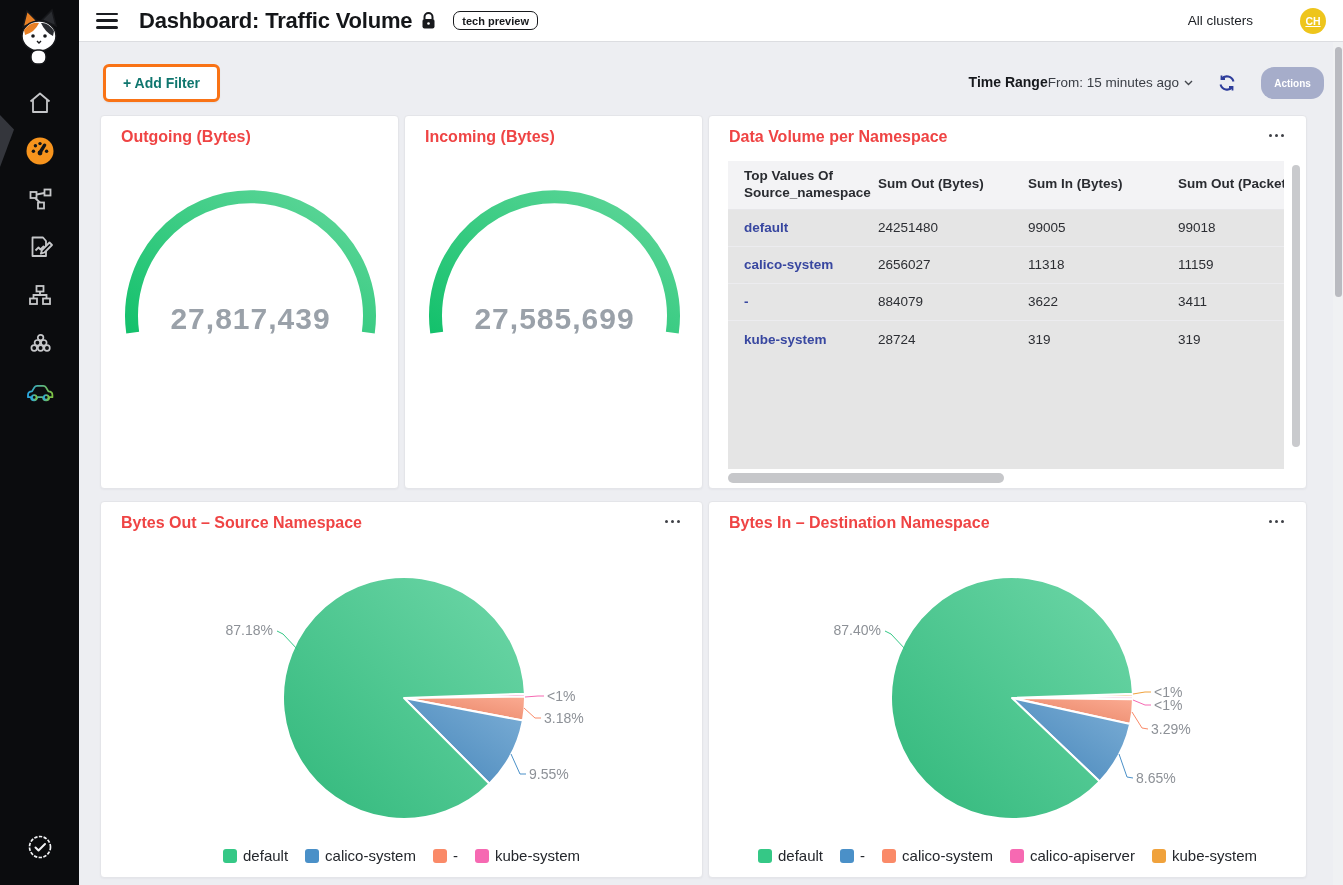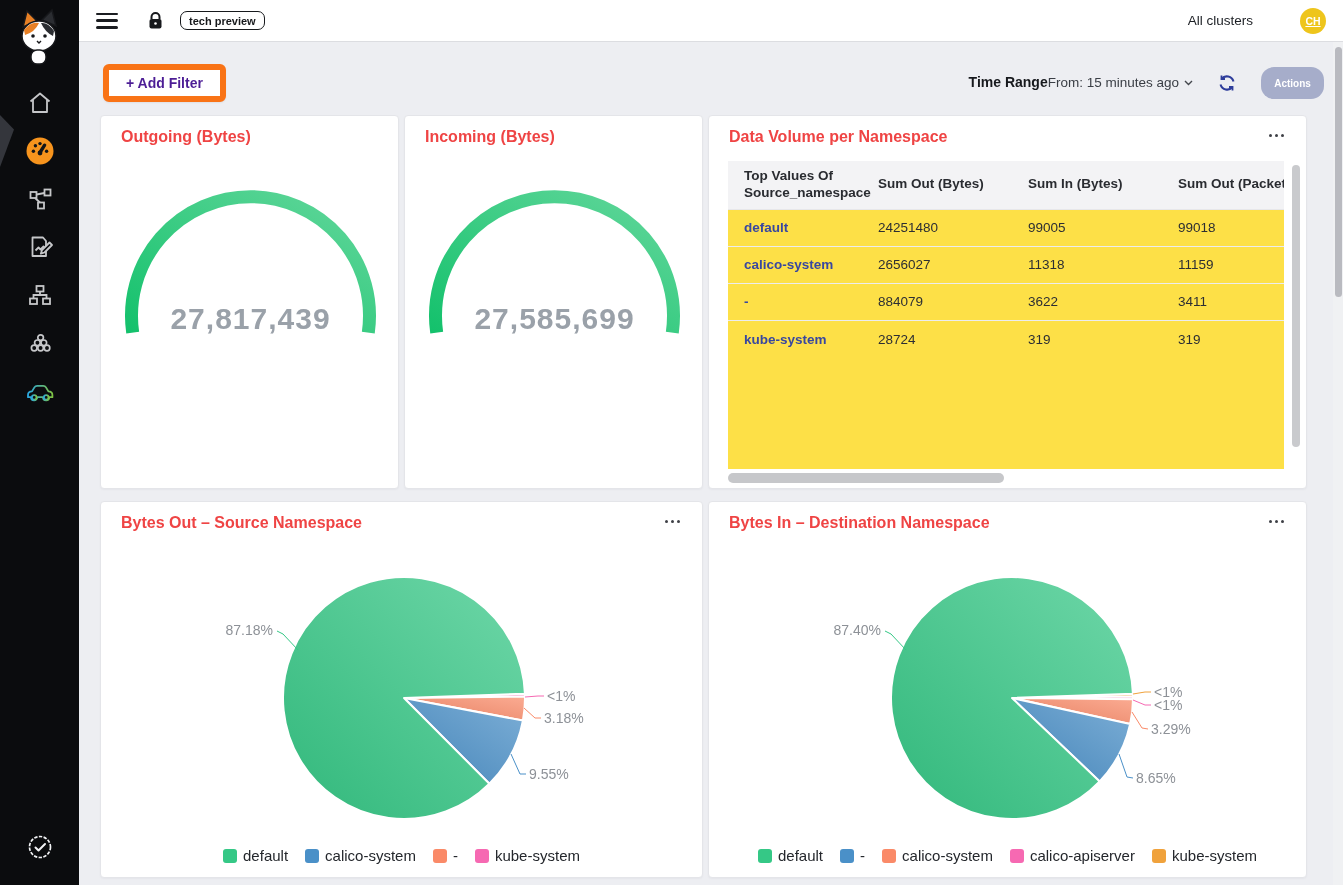--- a/index.html
+++ b/index.html
@@ -18,37 +18,37 @@
   .hamburger i { display:block; height:2.6px; background:#1b1d21; border-radius:2px; }
   .page-title { font-size:22px; font-weight:800; color:#141619; letter-spacing:-0.2px; }
   .lock { margin-left:9px; }
   .tech-badge { margin-left:17px; font-size:11px; font-weight:600; color:#17191c; border:1.5px solid #17191c; border-radius:7px; padding:2.5px 8px; background:#fff; }
   .topbar-right { margin-left:auto; display:flex; align-items:center; }
   .all-clusters { font-size:13.5px; font-weight:500; color:#1c1f24; cursor:pointer; }
   .avatar { width:26px; height:26px; border-radius:50%; background:#eec51c; color:#fff; font-size:10.5px; font-weight:700; display:flex; align-items:center; justify-content:center; margin-left:47px; cursor:pointer;text-decoration:underline; }
 
   
   .toolbar { position:absolute; left:103px; top:64px; width:1221px; height:38px; display:flex; justify-content:space-between; align-items:center; }
-  .add-filter { height:38px; padding:0 17px; background:#fff; border:6px solid #f97316; border-radius:6px; box-shadow:0 1px 2px rgba(20,25,40,.06); font-size:14px; font-weight:600; color:#4c1d95; display:flex; align-items:center; cursor:pointer; }
+  .add-filter { height:38px; padding:0 17px; background:#fff; border:3px solid #f97316; border-radius:6px; box-shadow:0 1px 2px rgba(20,25,40,.06); font-size:14px; font-weight:600; color:#0f766e; display:flex; align-items:center; cursor:pointer; }
   .toolbar-right { display:flex; align-items:center; gap:25px; }
   .time-range { display:flex; flex-direction:row; line-height:1.25; }
   .time-range-label { font-size:14px; font-weight:700; color:#17191d; }
   .time-range-value { font-size:13.5px; color:#3a3e45; display:flex; align-items:center; gap:5px; cursor:pointer; }
   .refresh-btn { cursor:pointer; display:flex; }
   .actions-btn { width:63px; height:32px; background:#a6adca; border:none; border-radius:13px; color:#fff; font-size:10px; font-weight:600; font-family:inherit; cursor:pointer; }
 
   
   .card { position:absolute; background:#fff; border:1px solid #e4e5e9; border-radius:4px; box-shadow:0 1px 2px rgba(29,33,41,.04); }
   .card-title { position:absolute; left:20px; top:12px; font-size:16px; font-weight:700; color:#ef4444; z-index:2; }
   .dots { position:absolute; right:22px; top:18px; display:flex; gap:2.6px; cursor:pointer; z-index:2; }
   .dots i { width:3.4px; height:3.4px; border-radius:50%; background:#3e4046; }
   .gauge-svg, .pie-svg { position:absolute; left:0; top:0; }
 
   
-  .table-wrap { position:absolute; left:19px; top:45px; width:556px; height:308px; overflow:hidden; background:#fde047; }
+  .table-wrap { position:absolute; left:19px; top:45px; width:556px; height:308px; overflow:hidden; background:#e5e5e5; }
   table { border-collapse:collapse; table-layout:fixed; width:700px; }
   th { background:#f3f3f5; text-align:left; font-size:13.5px; font-weight:600; color:#2a2c31; padding:7px 16px; height:46px; vertical-align:middle; line-height:1.25; border-bottom:1px solid #e7e7ea; }
   td { font-size:13.5px; color:#2c2e33; padding:0 16px; height:37px; vertical-align:middle; }
   tbody tr + tr td { border-top:1px solid #ececef; }
   .ns-link { color:#3847a0; font-weight:600; cursor:pointer; }
   .vscroll-thumb { position:absolute; right:6px; top:49px; width:8px; height:282px; background:#c9cacd; border-radius:4px; cursor:pointer; }
   .hscroll-thumb { position:absolute; left:19px; top:357px; width:276px; height:10px; background:#c6c7ca; border-radius:5px; cursor:pointer; }
 
   
   .legend { position:absolute; left:0; right:0; bottom:13px; display:flex; justify-content:center; align-items:center; gap:17px; z-index:2; }
@@ -149,20 +149,21 @@
     </svg>
   </div>
 </div>
 
 <div class="topbar">
   <div class="hamburger">
       <i></i>
       <i></i>
       <i></i>
     </div>
+  <div class="page-title">Dashboard: Traffic Volume</div>
   <svg class="lock" width="15" height="18" viewBox="0 0 15 18">
     <path d="M3.5 7 V5 a4 4 0 0 1 8 0 V7" fill="none" stroke="#17191c" stroke-width="2"></path>
     <rect x="1.5" y="7" width="12" height="9.5" rx="2" fill="#17191c"></rect>
     <circle cx="7.5" cy="11.5" r="1.3" fill="#fff"></circle>
   </svg>
   <div class="tech-badge">tech preview</div>
   <div class="topbar-right">
     <div class="all-clusters">All clusters</div>
     <div class="avatar">CH</div>
   </div>

